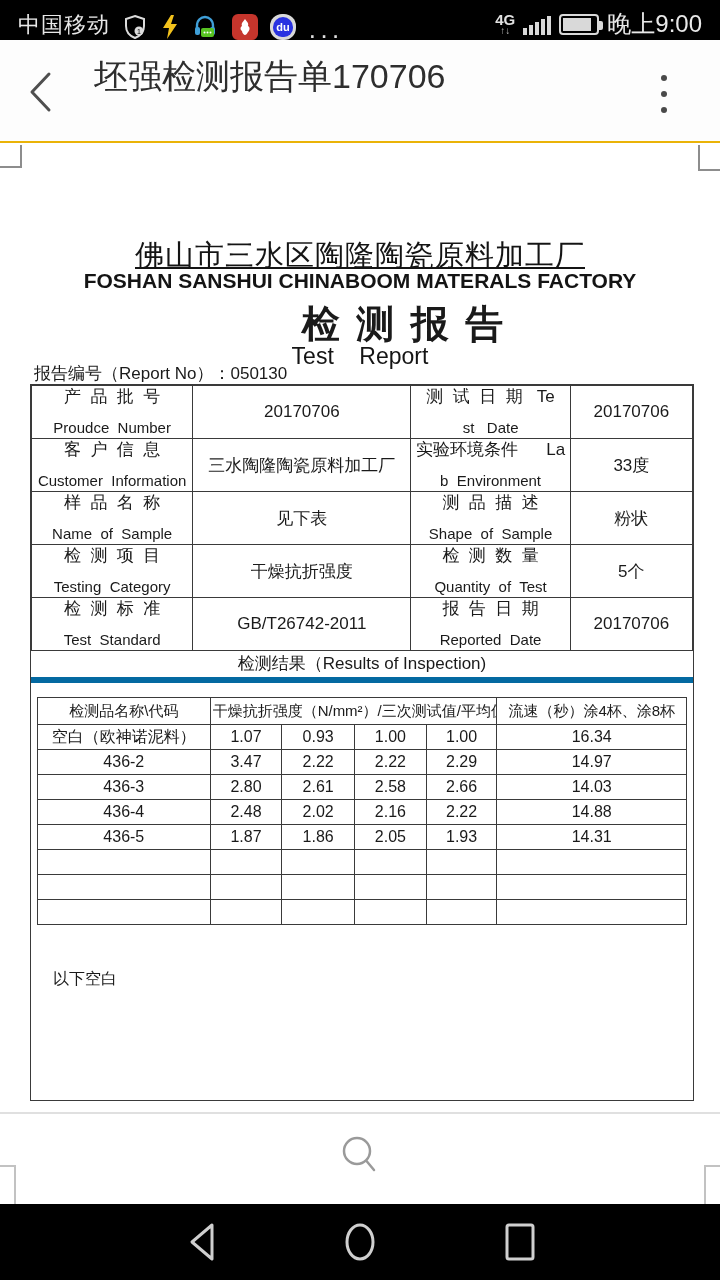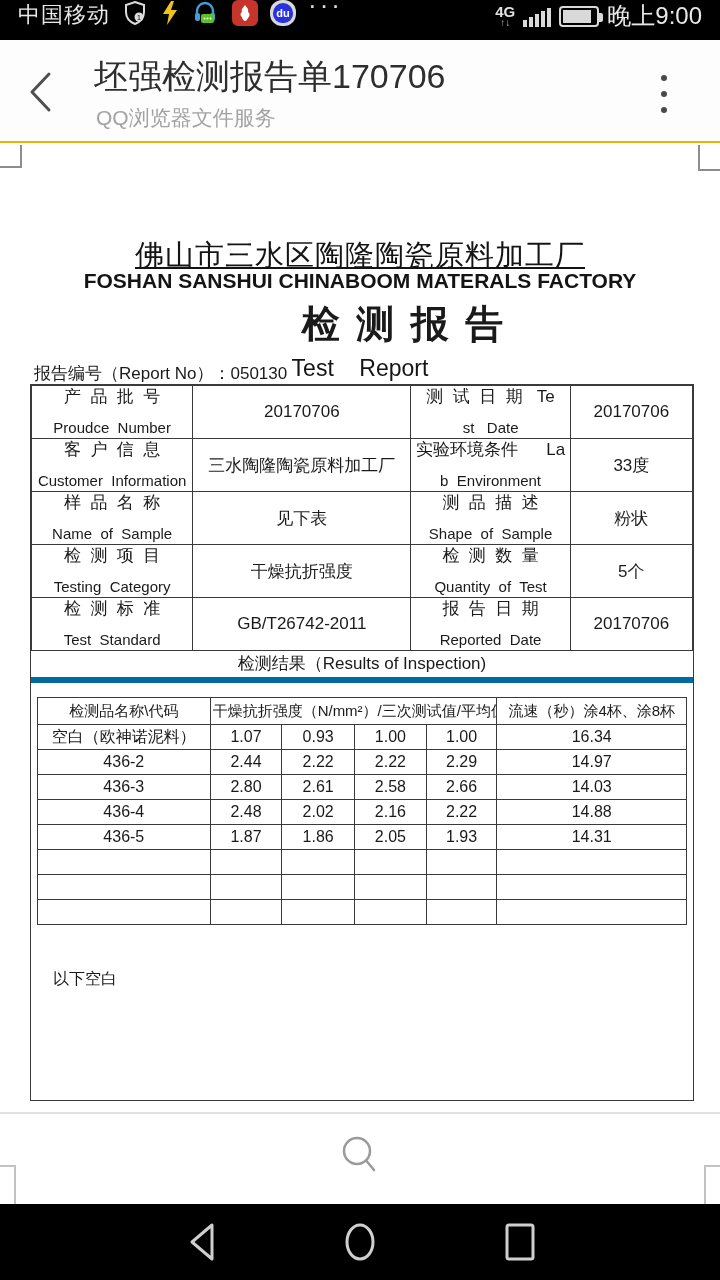--- a/index.html
+++ b/index.html
@@ -5,21 +5,21 @@
   html,body { margin:0; padding:0; background:#ffffff; }
   .root {
     position:relative; width:720px; height:1280px; overflow:hidden;
     background:#ffffff; font-family:"Liberation Sans", sans-serif;
     color:#1a1a1a;
   }
 
   
   .status-bar {
     position:absolute; top:0; left:0; width:720px; height:40px;
-    background:#000; display:flex; align-items:flex-start; padding:0 18px;
+    background:#000; display:flex; align-items:flex-end; padding:0 18px;
     box-sizing:border-box; gap:12px; color:#e8e8e8;
   }
   .sb-carrier { font-size:22px; letter-spacing:1px; }
   .sb-ico { display:flex; align-items:center; }
   .tile { width:26px; height:26px; border-radius:6px; display:flex; align-items:center; justify-content:center; }
   .tile-red { background:#c5352c; }
   .tile-gray { background:#d9d9d9;border-radius:12px; }
   .baidu-blob { background:#2932e1; color:#fff; font-size:11px; font-weight:bold;
     width:20px; height:20px; border-radius:50% 50% 45% 45%; display:flex; align-items:center; justify-content:center; }
   .sb-dots { font-size:26px; letter-spacing:3px; color:#ddd; line-height:10px; }
@@ -55,21 +55,21 @@
   .c-tr { right:0; top:145px;  width:22px; height:26px; border-left:2px solid #8d8d8d;  border-bottom:2px solid #8d8d8d; }
   .c-bl { left:0;  top:1165px; width:16px; height:40px; border-right:2px solid #c2c2c2; border-top:2px solid #c2c2c2; }
   .c-br { right:0; top:1165px; width:16px; height:40px; border-left:2px solid #c2c2c2;  border-top:2px solid #c2c2c2; }
   .page-divider { position:absolute; top:1112px; left:0; width:720px; height:2px; background:#e0e0e0; }
 
   
   .doc-head { position:absolute; left:0; width:720px; text-align:center; }
   .company-zh { top:236px; font-size:29px; color:#141414; letter-spacing:1px;text-decoration:underline; }
   .company-en { top:269px; font-size:21px; font-weight:bold; color:#141414; }
   .doc-title-zh { top:299px; font-size:38px; font-weight:bold; letter-spacing:3px; white-space:pre; }
-  .doc-title-en { top:343px; font-size:23px; color:#141414; white-space:pre;margin-top:12px; }
+  .doc-title-en { top:343px; font-size:23px; color:#141414; white-space:pre; }
   .report-no { position:absolute; left:34px; top:362px; font-size:17px; white-space:pre; }
 
   .outer-box {
     position:absolute; left:30px; top:384px; width:664px; height:717px;
     border:1px solid #3a3a3a; box-sizing:border-box; background:#fff;
   }
   table { border-collapse:collapse; table-layout:fixed; }
   .info-table { width:100%; }
   .info-table td {
     border:1px solid #3a3a3a; height:40px; text-align:center; vertical-align:middle;
@@ -161,21 +161,20 @@
     </span>
   </div>
 
   <div class="app-header">
     <div class="back-btn">
       <svg width="30" height="48" viewBox="0 0 30 48">
         <polyline points="24,6 7,24 24,42" fill="none" stroke="#4f4f4f" stroke-width="3" stroke-linecap="round" stroke-linejoin="round"></polyline>
       </svg>
     </div>
     <div class="hdr-title">坯强检测报告单170706</div>
-    <div class="hdr-sub">QQ浏览器文件服务</div>
     <div class="menu-btn">
       <i></i>
         <i></i>
         <i></i>
     </div>
   </div>
 
   <div class="corner c-tl"></div>
   <div class="corner c-tr"></div>
   <div class="page-divider"></div>
@@ -302,21 +301,21 @@
         <tr>
           <td>空白（欧神诺泥料）</td>
           <td>1.07</td>
           <td>0.93</td>
           <td>1.00</td>
           <td>1.00</td>
           <td>16.34</td>
         </tr>
         <tr>
           <td>436-2</td>
-          <td>2.44</td>
+          <td>3.47</td>
           <td>2.22</td>
           <td>2.22</td>
           <td>2.29</td>
           <td>14.97</td>
         </tr>
         <tr>
           <td>436-3</td>
           <td>2.80</td>
           <td>2.61</td>
           <td>2.58</td>

